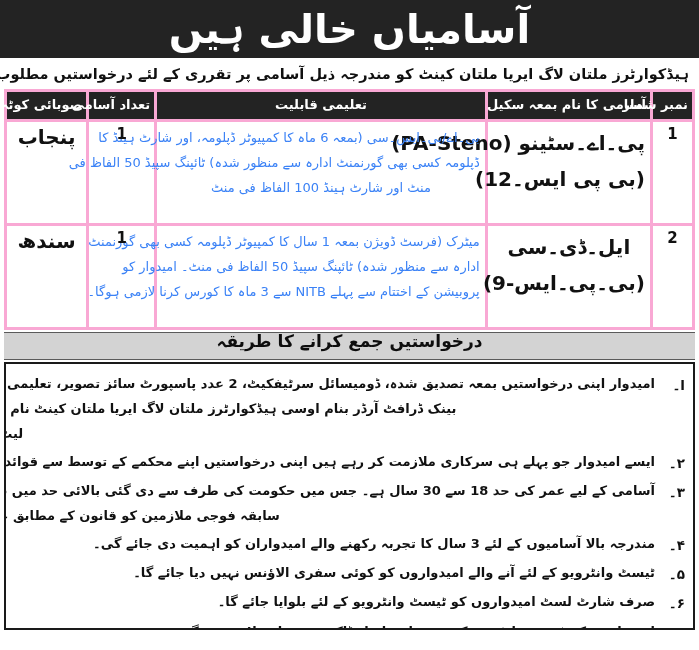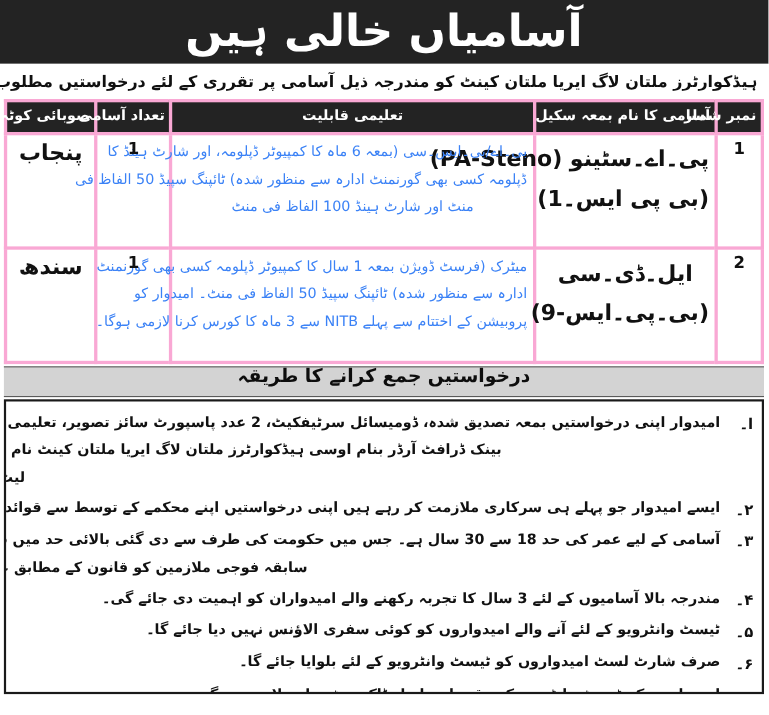--- a/index.html
+++ b/index.html
@@ -222,21 +222,21 @@
           <th>تعلیمی قابلیت</th>
           <th>تعداد آسامی</th>
           <th>صوبائی کوٹہ</th>
         </tr>
       </thead>
       <tbody>
         <tr class="row-1">
           <td class="cell-sr">1</td>
           <td class="cell-post">
             <span class="ln">پی۔اے۔سٹینو (PA-Steno)</span>
-            <span class="ln">(بی پی ایس۔1)</span>
+            <span class="ln">(بی پی ایس۔12)</span>
           </td>
           <td class="cell-qual">
             <span class="ln">بی۔اے/بی۔ایس۔سی (بمعہ 6 ماہ کا کمپیوٹر ڈپلومہ، اور شارٹ ہینڈ کا</span>
             <span class="ln">ڈپلومہ کسی بھی گورنمنٹ ادارہ سے منظور شدہ) ٹائپنگ سپیڈ 50 الفاظ فی</span>
             <span class="ln">منٹ اور شارٹ ہینڈ 100 الفاظ فی منٹ</span>
           </td>
           <td class="cell-num">1</td>
           <td class="cell-quota">پنجاب</td>
         </tr>
         <tr class="row-2">

